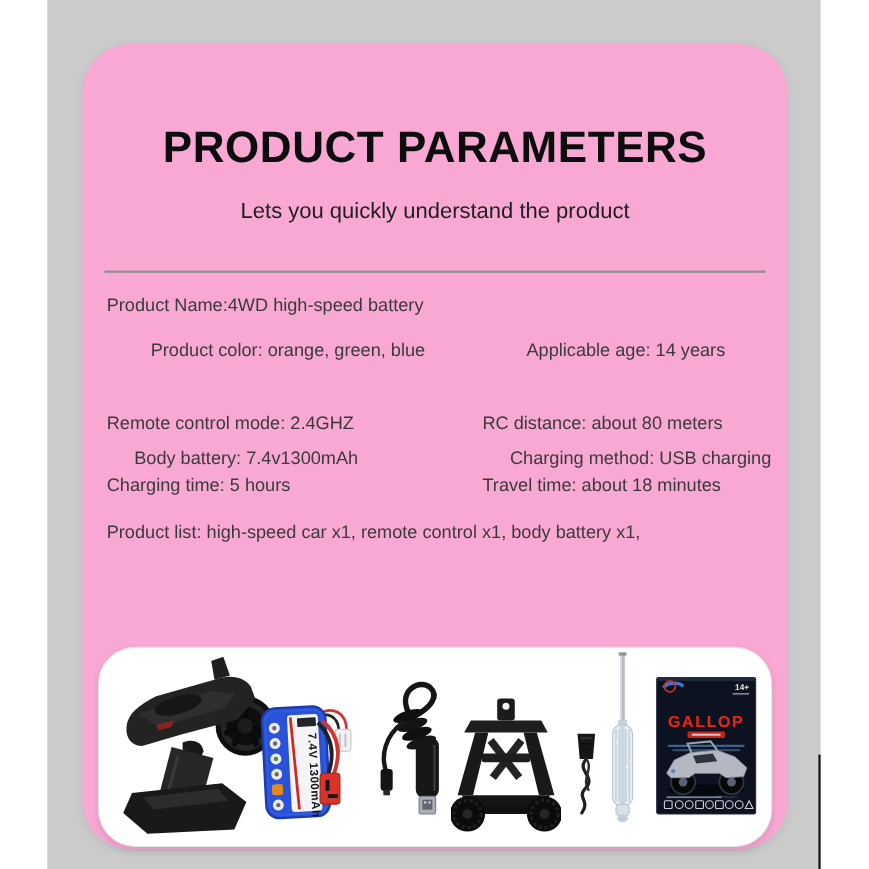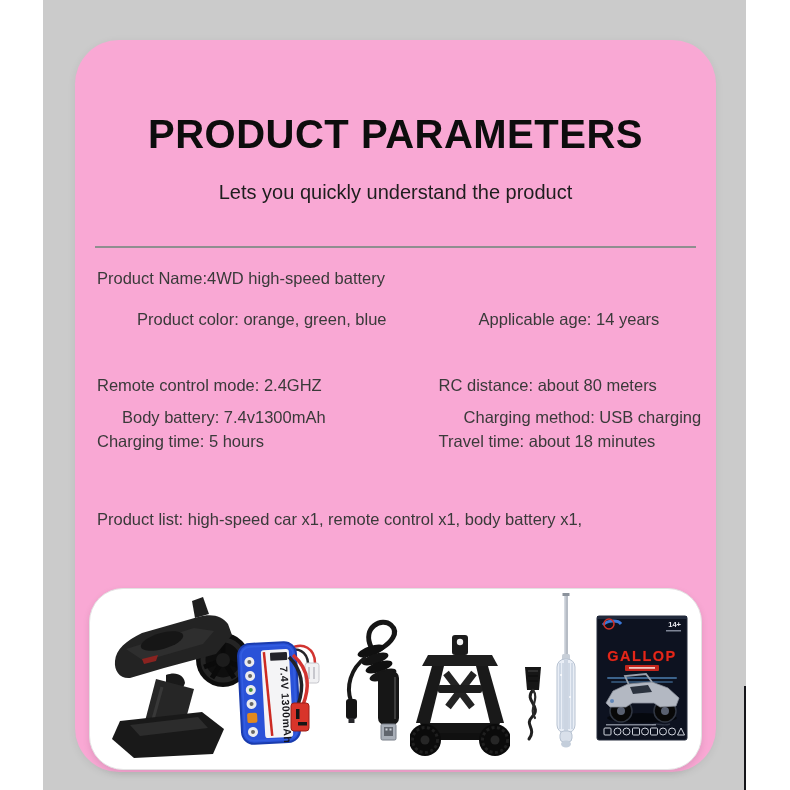--- a/index.html
+++ b/index.html
@@ -24,21 +24,21 @@
     font-size:20px; color:#1e1e1e;
   }
   .divider {
     position:absolute; top:206px; left:20px; width:601px; height:0;
     border-top:2px solid #8f8f8f;
   }
   .spec-row { position:absolute; left:22px; width:600px; font-size:16.5px; color:#3a3a3a; white-space:nowrap; }
   .spec-left { display:inline-block; width:337px; }
   .spec-right { display:inline-block; }
   .r0 { top:229px; } .r1 { top:270px;margin-left:40px; } .r2 { top:312px;margin-top:24px; } .r3 { top:368px;margin-left:25px; } .r4 { top:392px; }
-  .l0 { top:435px;margin-top:35px; } .l1 { top:476px; } .l2 { top:516px; }
+  .l0 { top:435px; } .l1 { top:476px; } .l2 { top:516px; }
   .kit-panel {
     position:absolute; left:14px; top:548px; width:611px; height:180px;
     background:#ffffff; border:1.5px solid #e3e3e3; border-radius:34px;
     box-shadow:0 3px 7px rgba(0,0,0,0.10);
   }
   .kit-item { position:absolute; }
   .i-remote { left:16px;  top:8px; }
   .i-batt   { left:145px; top:48px; }
   .i-usb    { left:248px; top:26px; }
   .i-frame  { left:320px; top:44px; }

